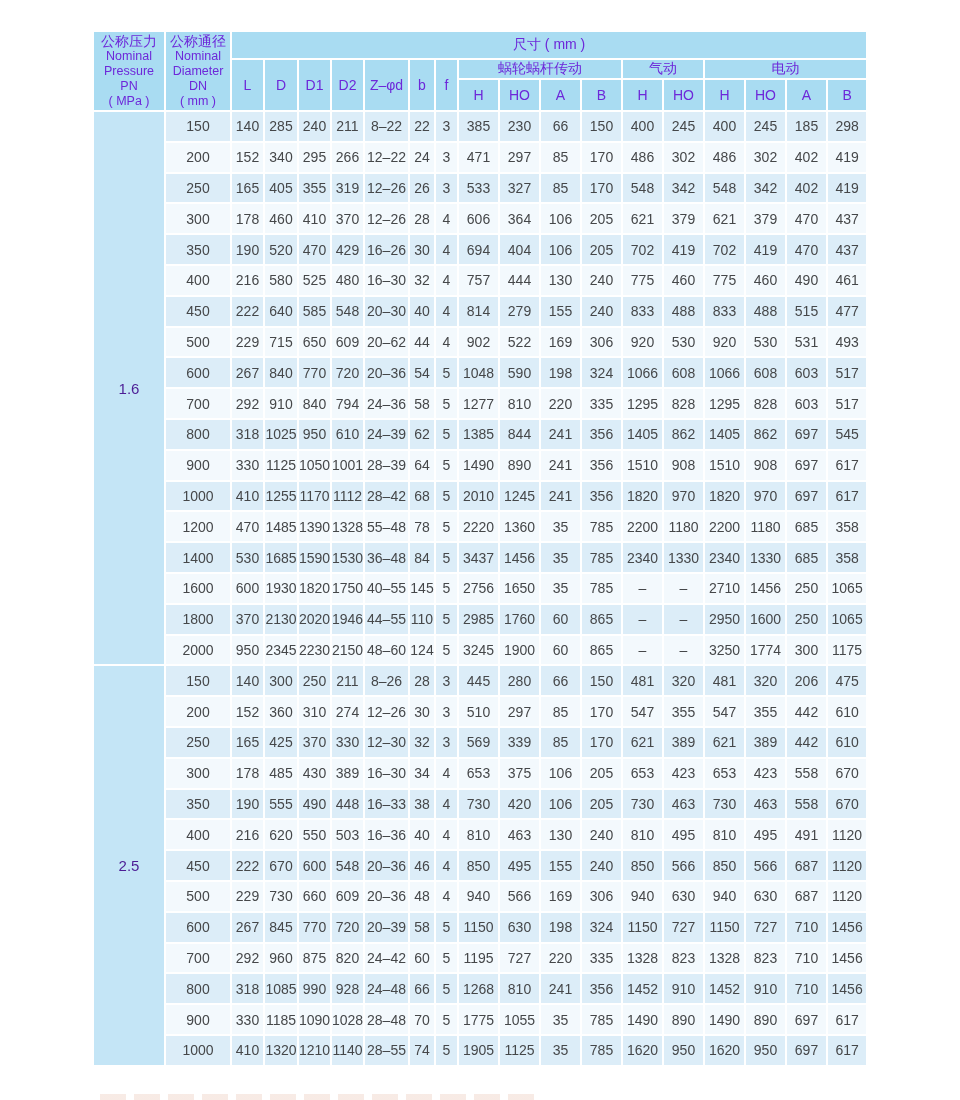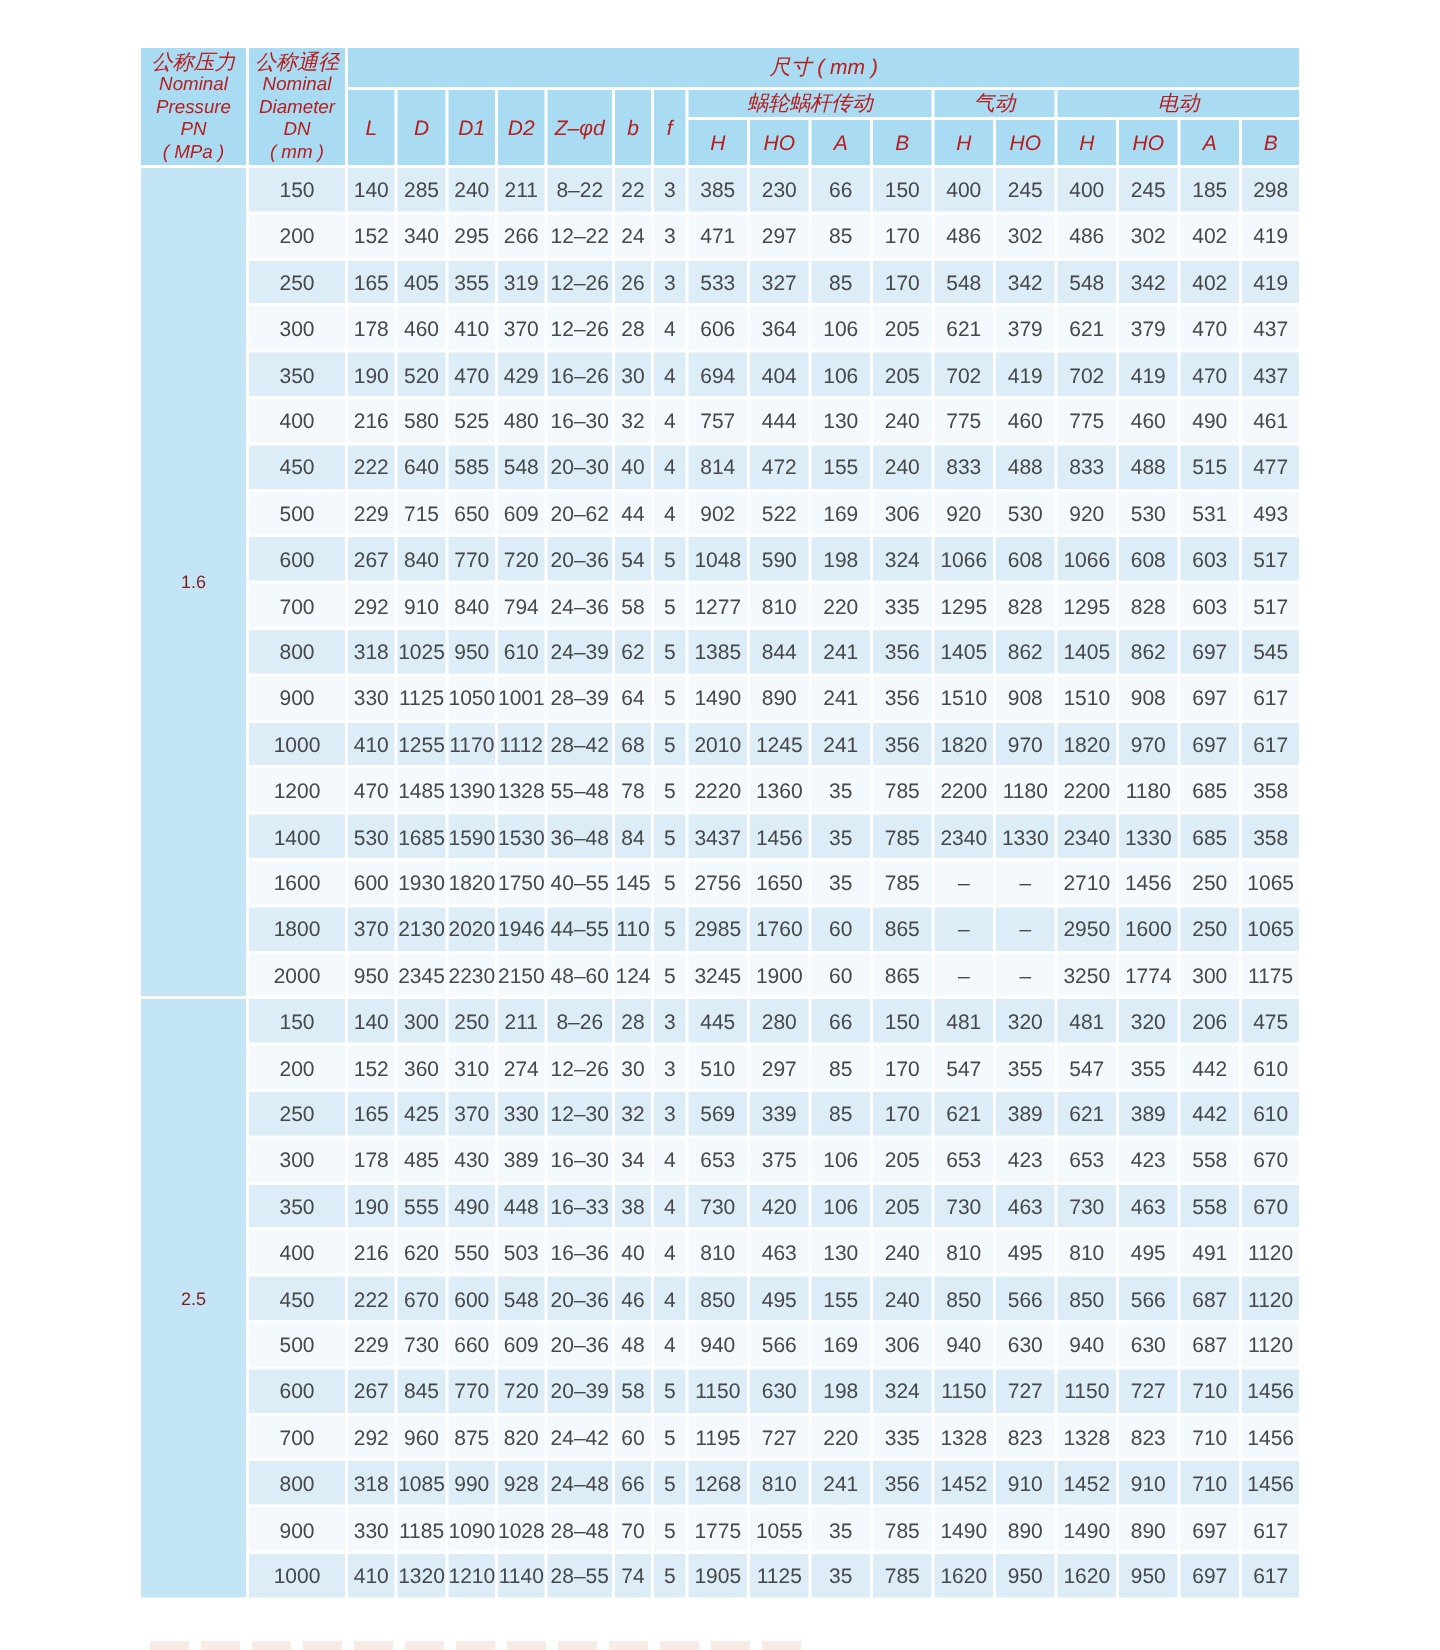--- a/index.html
+++ b/index.html
@@ -9,35 +9,35 @@
     -webkit-font-smoothing:antialiased;
   }
   .page{position:relative;width:960px;height:1100px;overflow:hidden;background:#ffffff;}
   table.spec{
     position:absolute;left:92px;top:30px;width:776px;
     border-collapse:separate;border-spacing:2px;table-layout:fixed;
     background:#ffffff;
   }
   th,td{padding:0;text-align:center;vertical-align:middle;overflow:hidden;white-space:nowrap;}
   thead th{
-    background:#a9dcf2;color:#b91c1c;font-weight:400;font-size:14px;font-style:italic;
+    background:#a9dcf2;color:#6d28d9;font-weight:400;font-size:14px;
   }
   th.hd-tall{line-height:1.2;}
   th.hd-tall .cn{font-size:14px;}
   th.hd-tall .en{font-size:12.5px;}
   tr.hrow1 th{height:26px;}
   tr.hrow2 th{height:18px;}
   tr.hrow3 th{height:30px;}
   tbody td{
     height:28.8px;font-size:14px;color:#454749;
   }
   tbody tr.tint td{background:#dcedf8;}
   tbody tr.lite td{background:#f3f9fd;}
   tbody td.pn-cell{
-    background:#c4e5f6 !important;color:#7f1d1d;font-size:12px;
+    background:#c4e5f6 !important;color:#4c1d95;font-size:15px;
   }
   .cutoff-note{
     position:absolute;left:100px;top:1094px;width:440px;height:10px;
     background:repeating-linear-gradient(90deg,
       rgba(216,150,120,0.35) 0 26px, rgba(216,150,120,0) 26px 34px);
     opacity:.55;
   }
 </style>
 </head>
 <body>
@@ -233,21 +233,21 @@
         <tr class="tint">
           <td>450</td>
           <td>222</td>
           <td>640</td>
           <td>585</td>
           <td>548</td>
           <td>20–30</td>
           <td>40</td>
           <td>4</td>
           <td>814</td>
-          <td>472</td>
+          <td>279</td>
           <td>155</td>
           <td>240</td>
           <td>833</td>
           <td>488</td>
           <td>833</td>
           <td>488</td>
           <td>515</td>
           <td>477</td>
         </tr>
         <tr class="lite">

